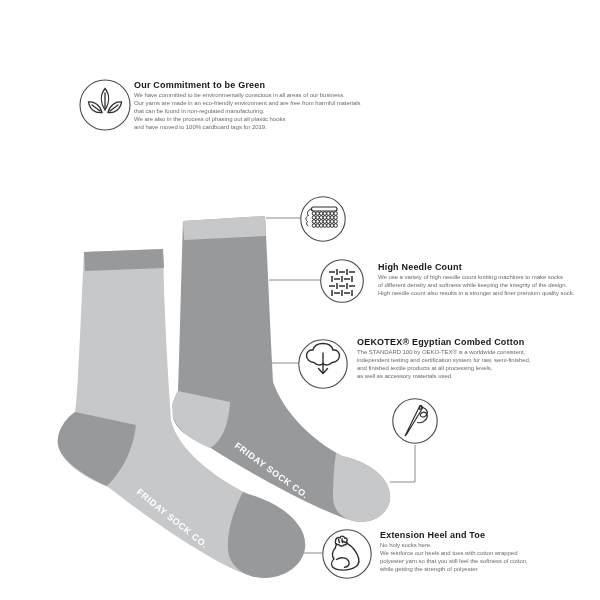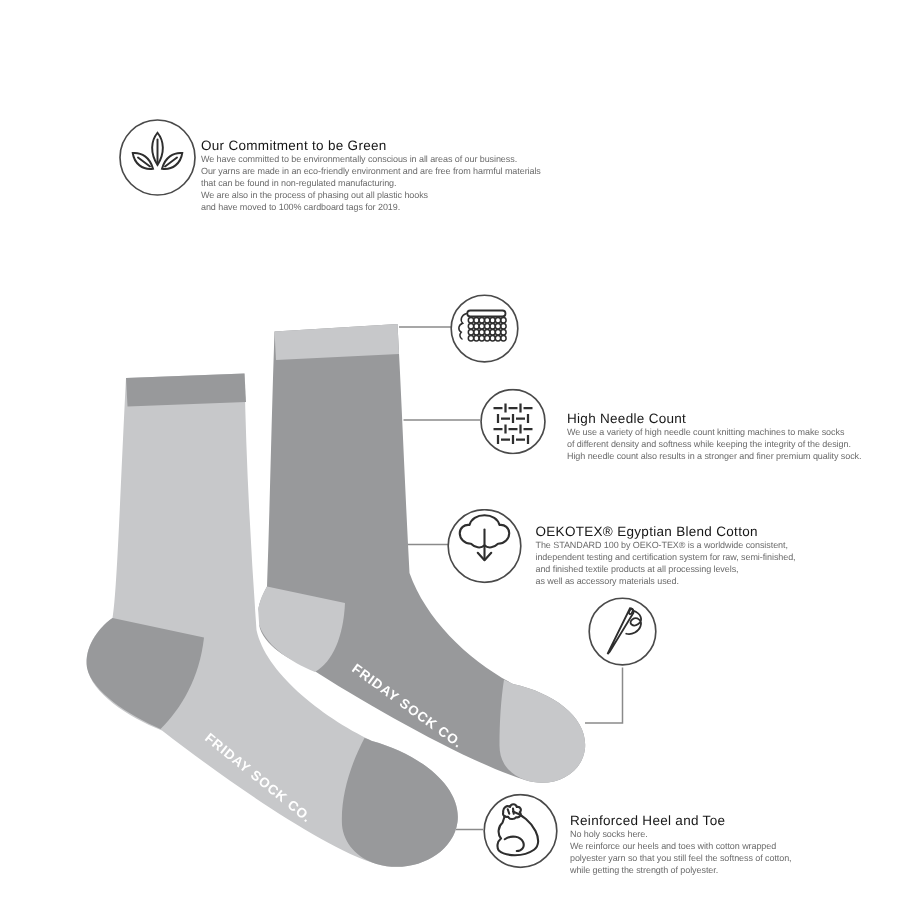--- a/index.html
+++ b/index.html
@@ -3,21 +3,21 @@
 <meta charset="utf-8">
 <style>
   html,body{margin:0;padding:0;background:#fff;}
   .canvas{
     position:relative;width:600px;height:600px;background:#ffffff;overflow:hidden;
     font-family:"Liberation Sans", sans-serif;
   }
   .main-art{position:absolute;left:0;top:0;}
   .icon-badge{position:absolute;}
   .callout-text{position:absolute;white-space:nowrap;}
-  .callout-title{font-size:9px;font-weight:normal;color:#161616;letter-spacing:.2px;margin:12px 0 2px 0;}
+  .callout-title{font-size:9px;font-weight:bold;color:#161616;letter-spacing:.2px;margin:0 0 2px 0;}
   .callout-line{font-size:6px;color:#6b6b6b;letter-spacing:-.05px;line-height:1.33;}
   svg{display:block;}
 </style>
 </head>
 <body>
 
 <div class="canvas">
 
   <svg class="main-art" width="600" height="600" viewBox="0 0 600 600">
 
@@ -128,21 +128,21 @@
         <path d="M16,23.5 C11.5,23.5 8.5,20 8.5,16.5 C8.5,13 11.5,10.5 15,11
                  C16,7 20,4.5 25,4.5 C30,4.5 34,7 35,11
                  C38.5,10.5 41.5,13 41.5,16.5 C41.5,20 38.5,23.5 34,23.5
                  C31.5,26 27.5,27 25,24.5 C22.5,27 18.5,26 16,23.5 Z"></path>
         <path d="M25,14 V34"></path>
         <path d="M20.5,29.5 L25,34.5 L29.5,29.5"></path>
       </g>
     </svg>
   </div>
   <div class="callout-text" style="left:357px;top:337px">
-    <div class="callout-title">OEKOTEX® Egyptian Blend Cotton</div>
+    <div class="callout-title">OEKOTEX® Egyptian Combed Cotton</div>
     <div class="callout-line">The STANDARD 100 by OEKO-TEX® is a worldwide consistent,</div>
     <div class="callout-line">independent testing and certification system for raw, semi-finished,</div>
     <div class="callout-line">and finished textile products at all processing levels,</div>
     <div class="callout-line">as well as accessory materials used.</div>
   </div>
 
   <div class="icon-badge" style="left:392px;top:398px">
     <svg width="46" height="46" viewBox="0 0 46 46">
       <circle cx="23" cy="23" r="22.2" fill="#fff" stroke="#4a4a4a" stroke-width="1.1"></circle>
       <g fill="none" stroke="#2e2e2e" stroke-width="1.2" stroke-linecap="round">
@@ -161,20 +161,20 @@
         <path d="M20,12 C26,14 32,19 35,25 C37.5,30 37.5,35 34,37.5 C27,42.5 15,42 10.5,38
                  C9,35.5 9.5,32 12,30 C9.5,27 10,22 13,19.5 L14.5,15"></path>
         <path d="M14.5,30.5 C19,27.5 25,28.5 26.8,32.5 C28,35.5 26,38.3 22.5,38.3"></path>
         <path d="M13.5,12.5 C13,9.5 16,7.5 18,9 C18.5,6.5 22,6.5 22.5,9 C25,8.5 26,11 24.5,12.5
                  C26,14 24.5,16.5 22,15.8 C21,17.5 17.5,17.5 16.8,15.5 C14.5,16 12.8,14.5 13.5,12.5 Z"></path>
         <path d="M16.5,10.5 L17.5,13.5 M20,10 L20.5,13.5"></path>
       </g>
     </svg>
   </div>
   <div class="callout-text" style="left:380px;top:530px">
-    <div class="callout-title">Reinforced Heel and Toe</div>
+    <div class="callout-title">Extension Heel and Toe</div>
     <div class="callout-line">No holy socks here.</div>
     <div class="callout-line">We reinforce our heels and toes with cotton wrapped</div>
     <div class="callout-line">polyester yarn so that you still feel the softness of cotton,</div>
     <div class="callout-line">while getting the strength of polyester.</div>
   </div>
 
 </div>
 
 </body></html>

